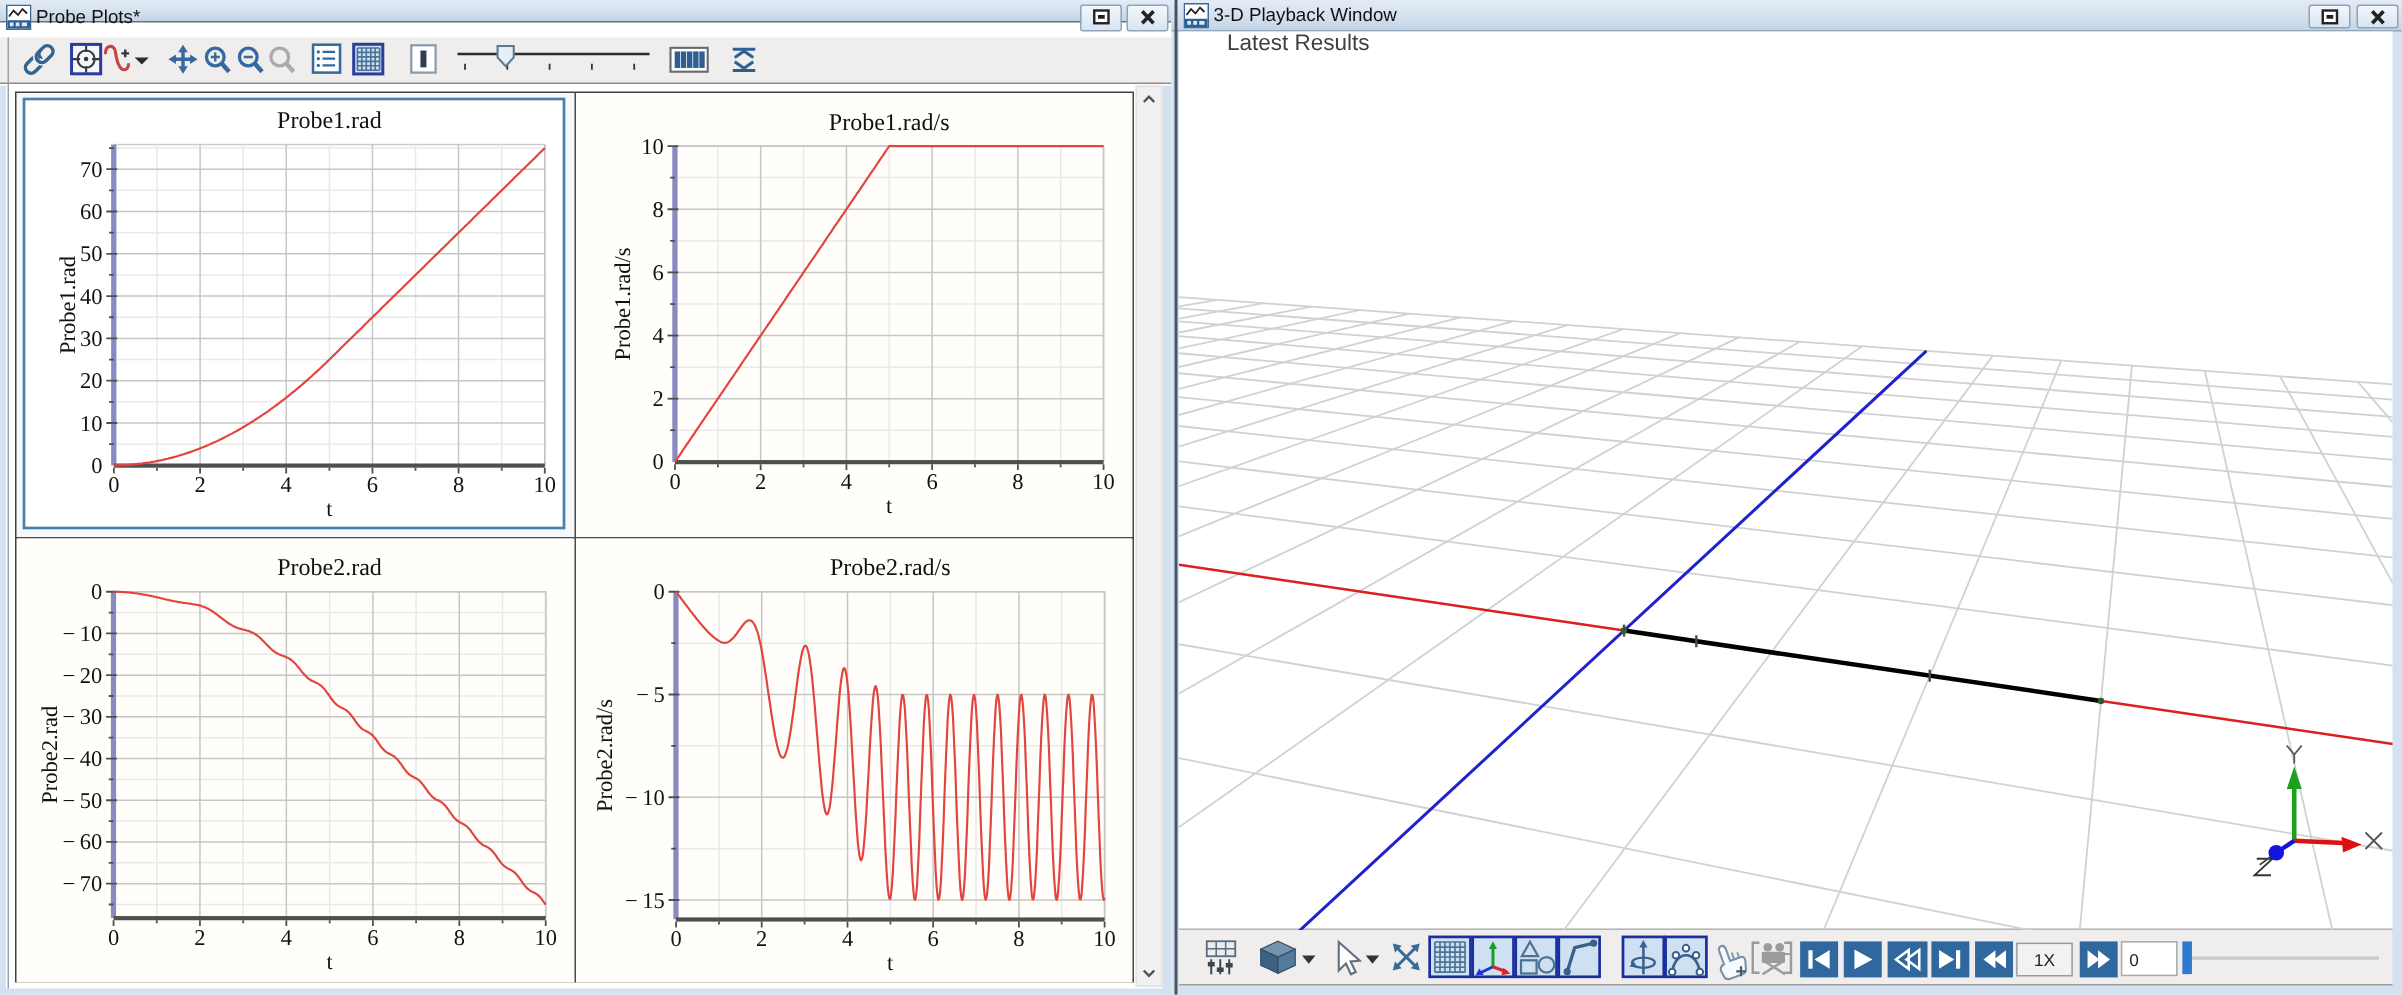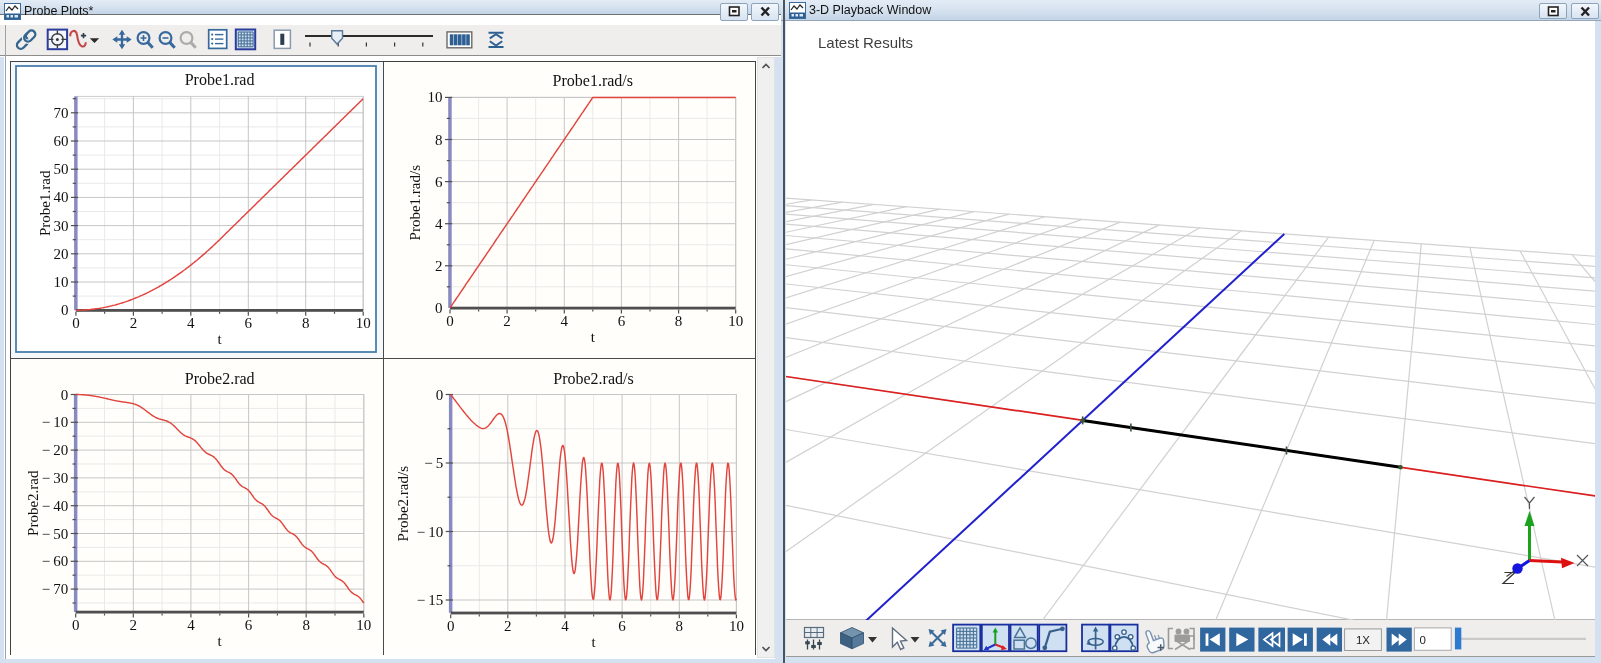--- a/index.html
+++ b/index.html
@@ -442,21 +442,21 @@
       <div class="wbtn" style="left:758px;height:16px"><svg width="26" height="16" viewBox="0 0 26 16">
           <rect x="8.5" y="3" width="9.5" height="8.5" fill="#fff" stroke="#222" stroke-width="1.6"></rect>
           <rect x="11" y="6" width="4.5" height="2.5" fill="#222"></rect>
         </svg></div>
       <div class="wbtn" style="left:790px;height:16px"><svg width="26" height="16" viewBox="0 0 26 16">
           <path d="M9.5 3.5 L17 11.5 M17 3.5 L9.5 11.5" stroke="#222" stroke-width="2.4"></path>
         </svg></div>
     </div>
     <div class="abs" style="left:2px;top:0;width:2px;height:663px;background:#4a545f"></div>
     <div class="abs" style="left:5px;top:21px;width:808.5px;height:598px;background:#fff"></div>
-    <div class="abs" style="left:37px;top:34px;font-size:15px;color:#3f3f3f">Latest Results</div>
+    <div class="abs" style="left:37px;top:20px;font-size:15px;color:#3f3f3f">Latest Results</div>
     <div class="abs" style="left:5px;top:619px;width:808.5px;height:38px;background:#f0eeec;border-top:1px solid #b5b5b5;border-bottom:1px solid #9a9a9a"></div>
   </div>
 <svg style="position:absolute;left:786px;top:20px" width="809" height="600" viewBox="786 20 809 600">
 <g stroke="#d1d1d1" stroke-width="1.2">
       <line x1="473.4" y1="175.6" x2="1990.5" y2="284.7"></line>
 <line x1="432.3" y1="179.0" x2="2033.2" y2="299.4"></line>
 <line x1="387.6" y1="182.8" x2="2083.0" y2="316.4"></line>
 <line x1="338.7" y1="186.9" x2="2141.8" y2="336.6"></line>
 <line x1="284.9" y1="191.5" x2="2212.4" y2="360.7"></line>
 <line x1="225.6" y1="196.4" x2="2298.7" y2="390.3"></line>

